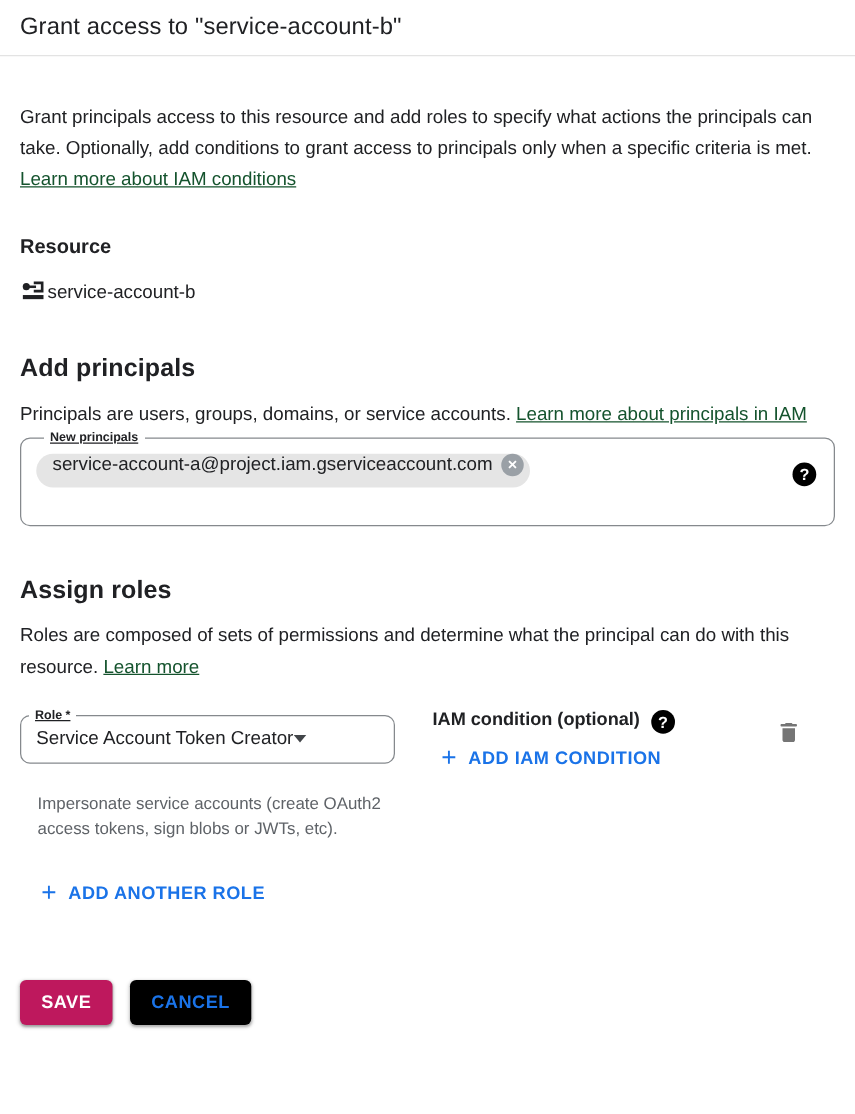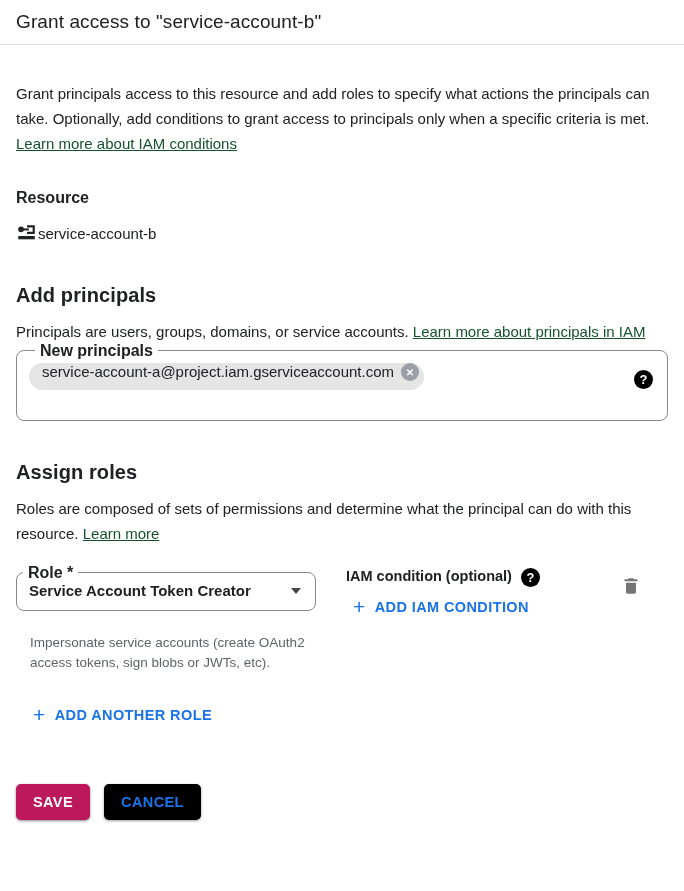--- a/index.html
+++ b/index.html
@@ -30,22 +30,22 @@
 
   .h-section { margin: 40px 0 0; font-size: 20px; font-weight: 700; letter-spacing: .1px; }
   .section-desc { margin: 12px 0 0; font-size: 15px; line-height: 25px; }
 
   fieldset.mfield {
     border: 1px solid #85898d;
     border-radius: 8px;
     margin: 0; padding: 0;
   }
   fieldset.mfield legend {
-    font-size: 16px; font-weight: 700; color: #202124;
-    padding: 0 5px; margin-left: 6px; line-height: 13px;
+    font-size: 10px; font-weight: 700; color: #202124;
+    padding: 0 5px; margin-left: 6px; line-height: 13px; text-decoration: underline;
   }
 
   .principals-field {
     margin-top: 16px;
     position: relative;
     min-height: 77px;
     padding: 2px 48px 12px 12px !important;
     cursor: text;
   }
   .chip {
@@ -69,23 +69,22 @@
     display: flex; align-items: center; justify-content: center;
     font-size: 13px; font-weight: 700; cursor: pointer;
     user-select: none;
   }
   .principals-help { position: absolute; top: 13px; right: 14px; }
 
   .roles-row { display: flex; margin-top: 20px; }
   .role-col { width: 300px; flex: 0 0 auto; }
   .role-field { cursor: pointer; }
   .role-value-row {
-    display: flex; align-items: center; justify-content: space-between;
+    display: flex; align-items: center; justify-content: flex-start;
     padding: 3px 12px 11px 12px;
-    font-weight: bold;
   }
   .role-value { font-size: 15px; color: #202124; }
   .caret {
     width: 0; height: 0;
     border-left: 5px solid transparent;
     border-right: 5px solid transparent;
     border-top: 6px solid #424549;
     margin-right: 2px;
   }
   .role-helper {

